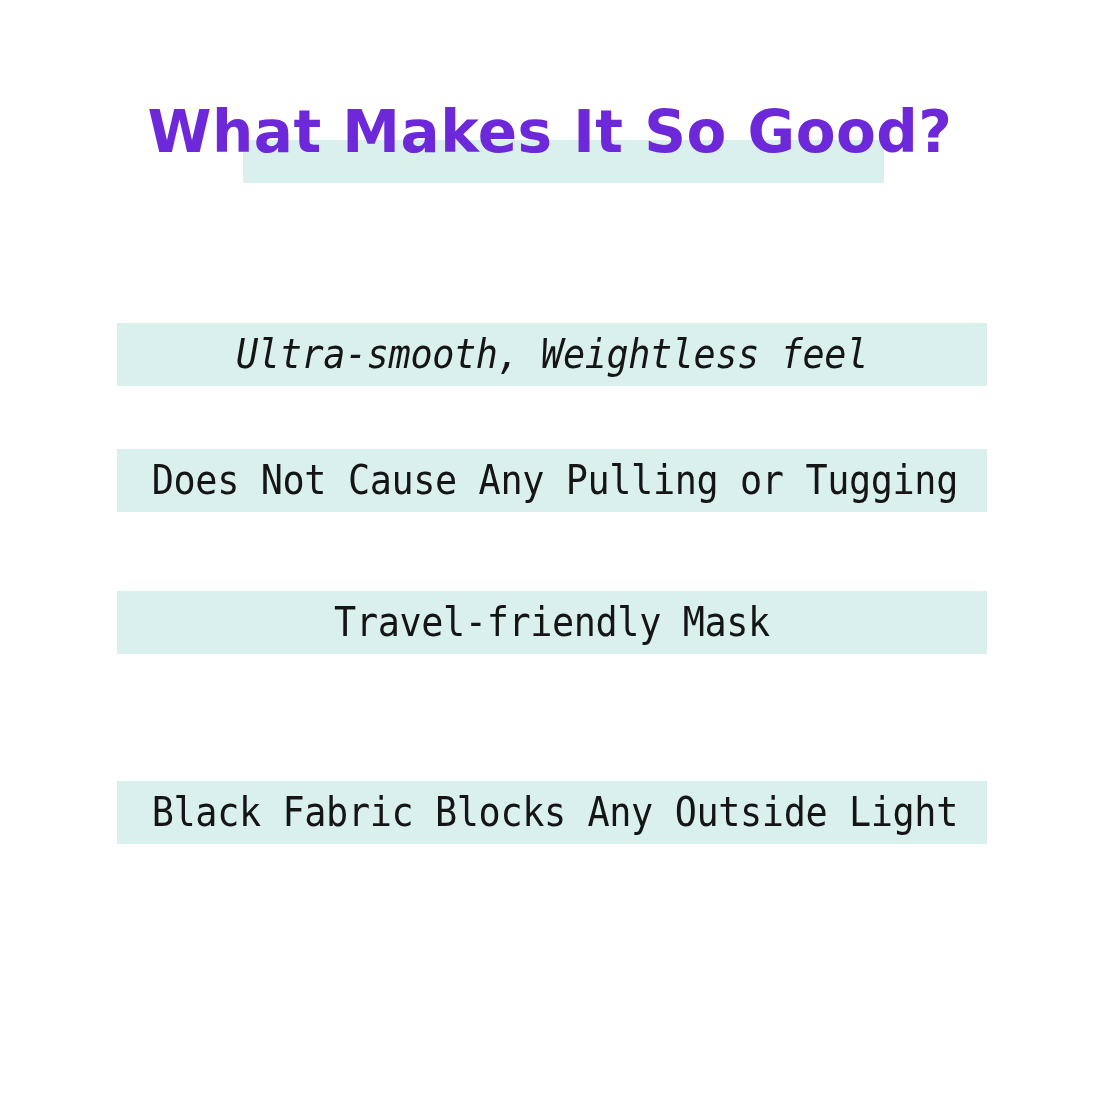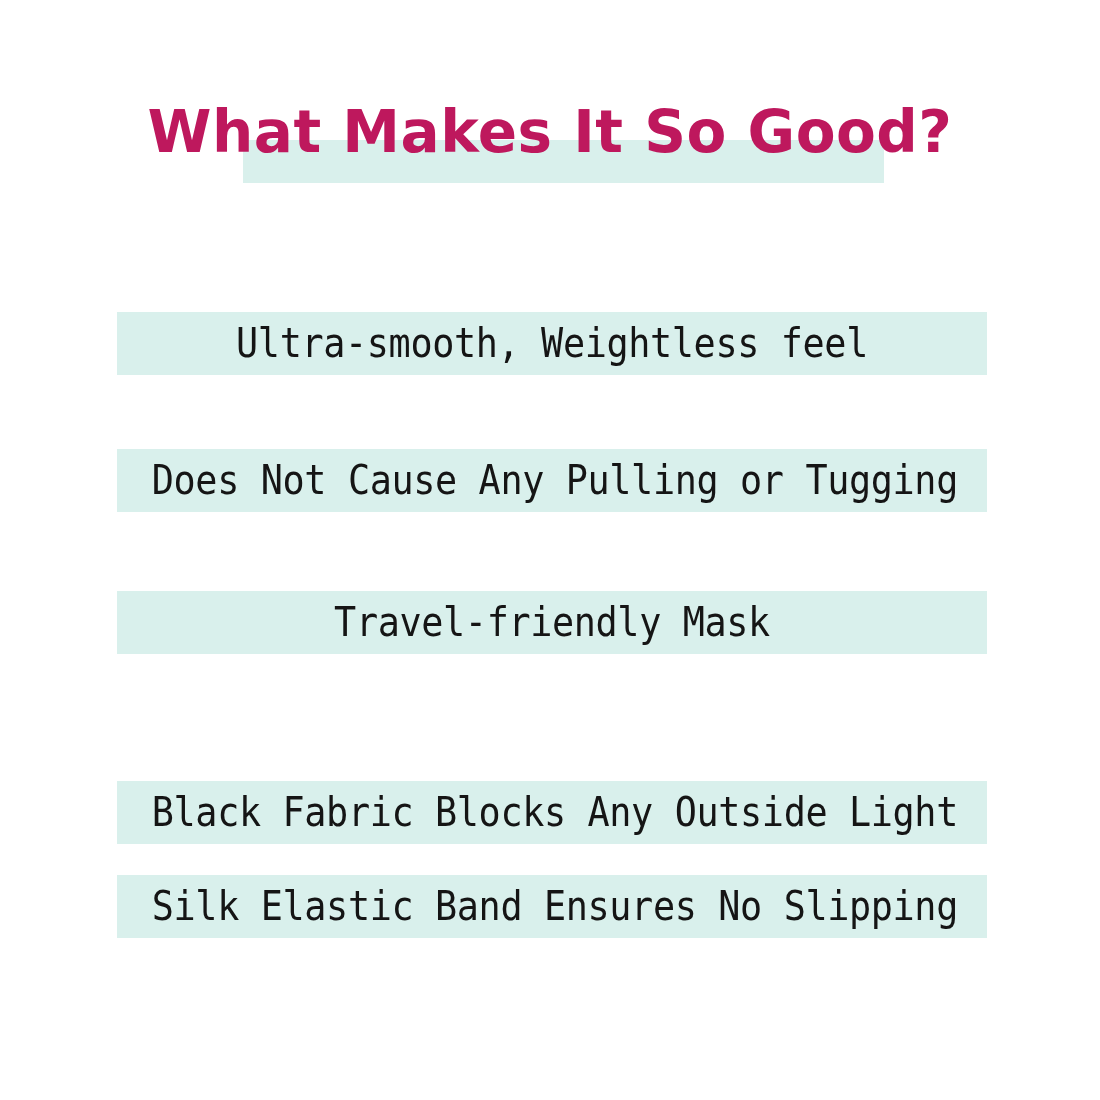--- a/index.html
+++ b/index.html
@@ -43,21 +43,21 @@
     position: absolute;
     left: 0;
     top: 0;
     width: 1100px;
     text-align: center;
     font-family: "DejaVu Sans", sans-serif;
     font-weight: 700;
     font-size: 58px;
     line-height: 72px;
     letter-spacing: 0.5px;
-    color: #be185d;
+    color: #6d28d9;
     white-space: nowrap;
   }
 
   
   .features {
     position: absolute;
     left: 0;
     top: 0;
     width: 1100px;
     height: 1100px;
@@ -80,21 +80,21 @@
     font-family: "DejaVu Sans Mono", "Liberation Mono", monospace;
     font-size: 40px;
     font-weight: 400;
     letter-spacing: -0.4px;
     color: #151515;
     white-space: nowrap;
     transform: scaleX(0.92);
     transform-origin: center center;
   }
 
-  .row-0 { top: 312px; }
+  .row-0 { top: 323px; font-style: italic; }
   .row-1 { top: 449px; }
   .row-2 { top: 591px; }
   .row-3 { top: 733px; margin-top: 48px; }
   .row-4 { top: 875px; }
 </style>
 </head>
 <body>
 
 <div id="page">
 
@@ -114,19 +114,16 @@
     </div>
 
     <div class="feature-row row-1">
       <div class="feature-label">Does Not Cause Any Pulling or Tugging</div>
     </div>
 
     <div class="feature-row row-3">
       <div class="feature-label">Black Fabric Blocks Any Outside Light</div>
     </div>
 
-    <div class="feature-row row-4">
-      <div class="feature-label">Silk Elastic Band Ensures No Slipping</div>
-    </div>
 
   </div>
 
 </div>
 
 </body></html>

